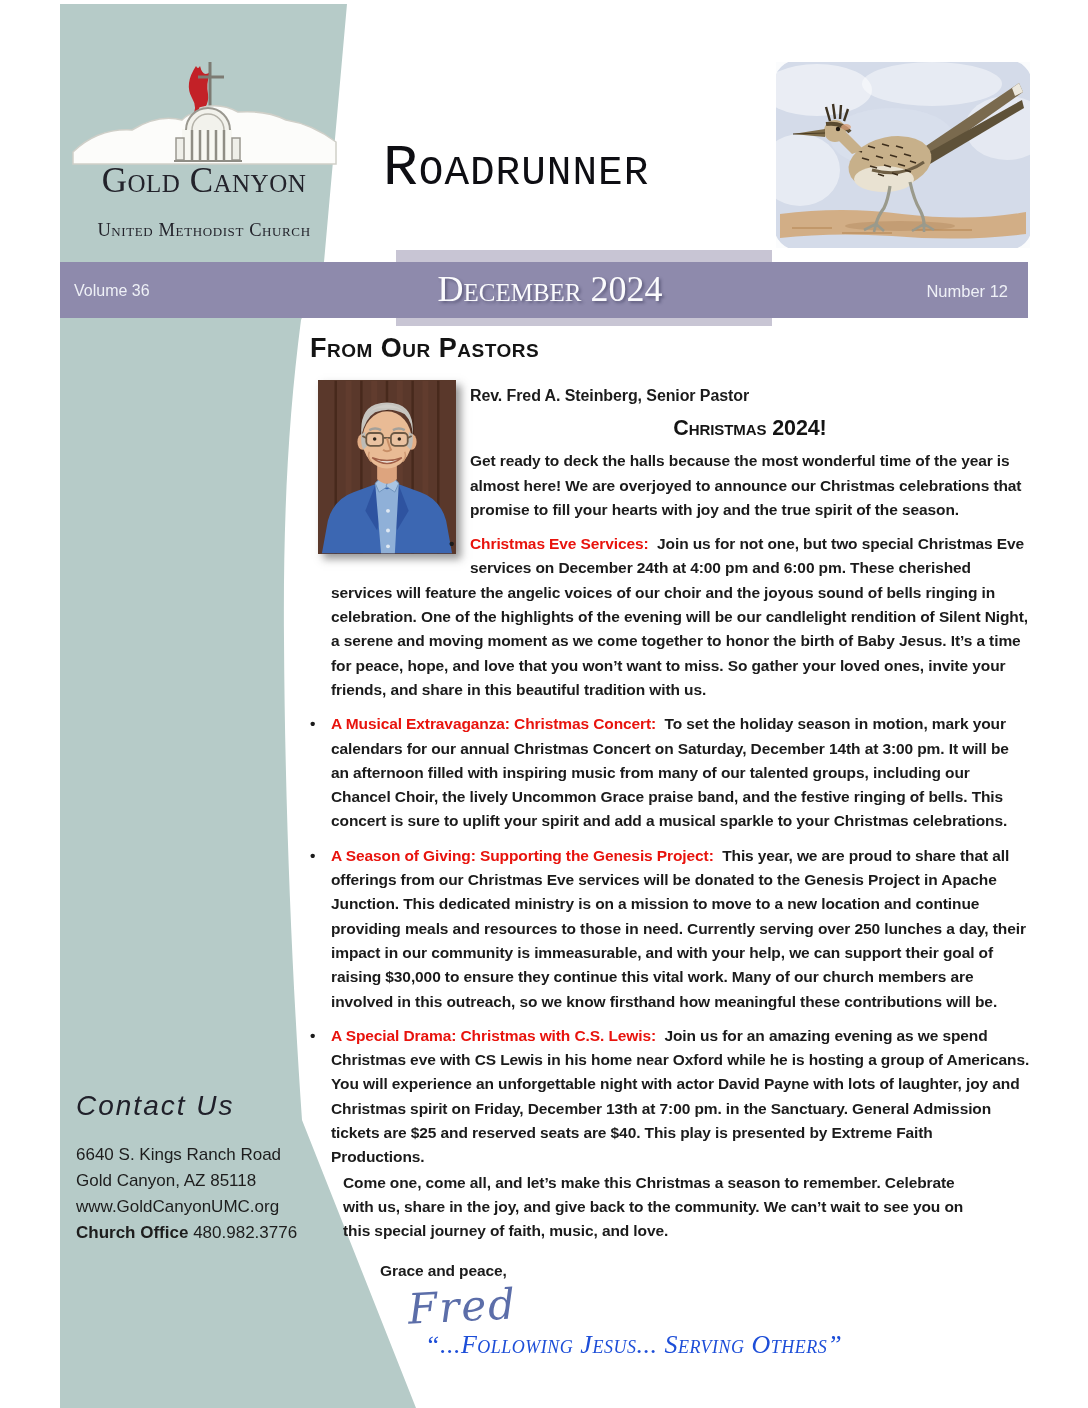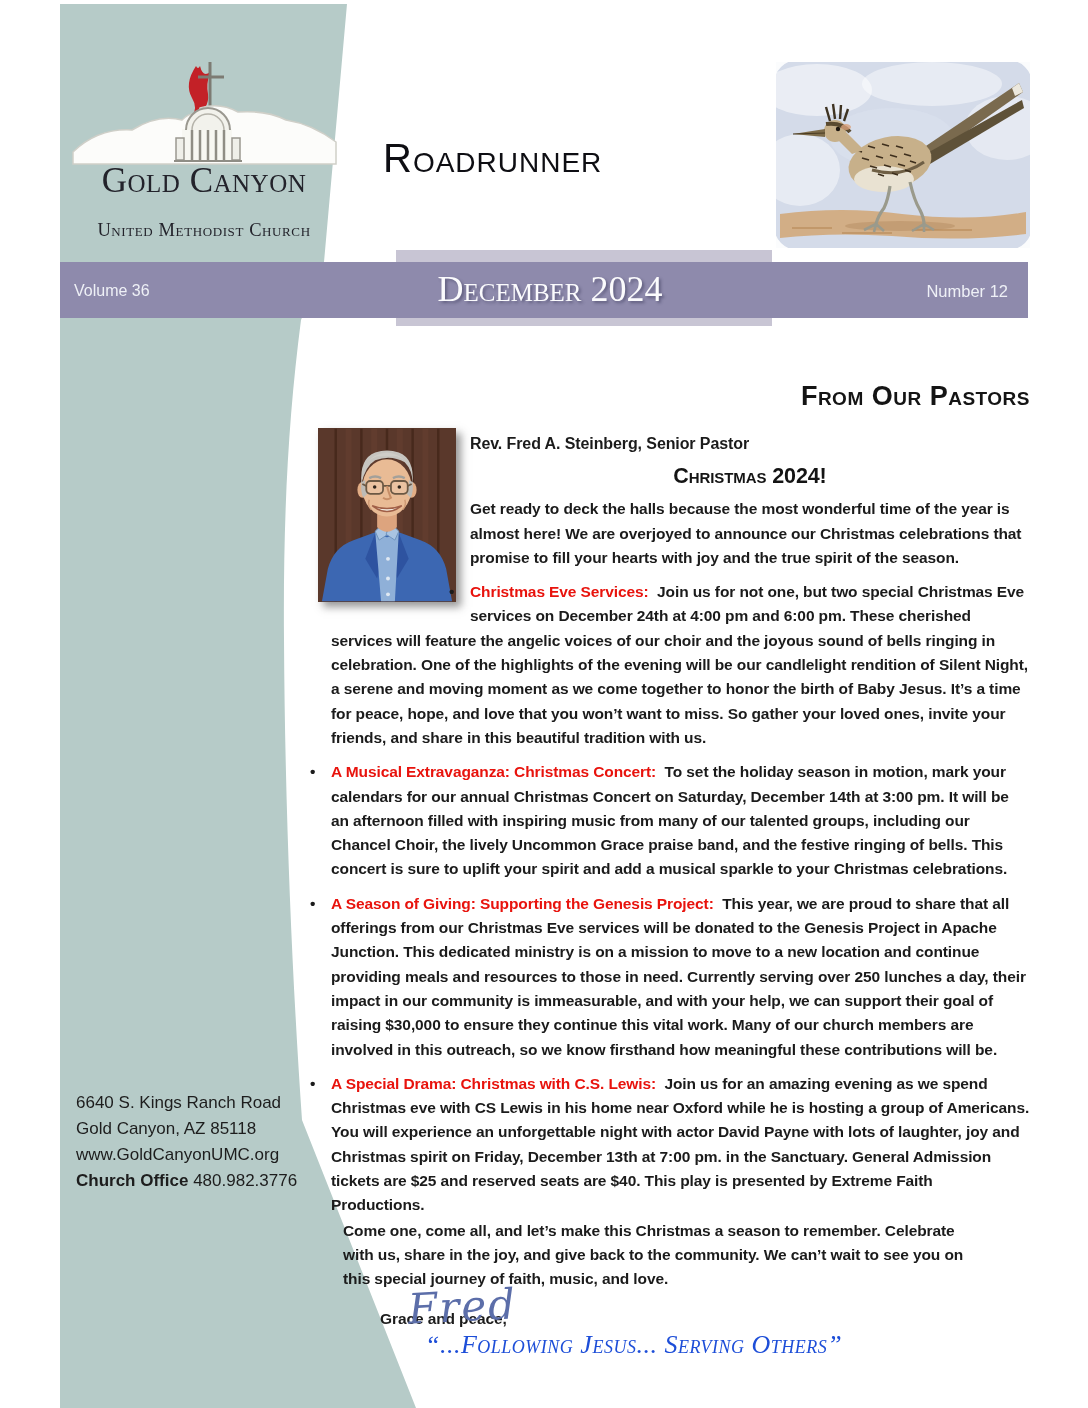--- a/index.html
+++ b/index.html
@@ -9,38 +9,38 @@
 
   .bg-svg { position:absolute; left:0; top:0; z-index:0; }
 
   
   .logo-svg { position:absolute; left:70px; top:50px; z-index:2; }
   .church-name { position:absolute; left:64px; top:163px; width:280px; text-align:center; z-index:2; color:#23232b; }
   .church-name .l1 { font-family:"Liberation Serif", serif; font-variant:small-caps; font-size:35px; letter-spacing:.5px; line-height:1.05;text-align:center; }
   .church-name .l2 { font-family:"Liberation Serif", serif; font-variant:small-caps; font-size:18.5px; letter-spacing:.6px; margin-top:20px; }
 
   .masthead-title { position:absolute; left:383px; top:136px; z-index:2;
-    font-family:Liberation Sans, sans-serif; font-variant:small-caps; font-size:40px;
+    font-family:Liberation Mono, monospace; font-variant:small-caps; font-size:58px;
     letter-spacing:1px; color:#0e0e13; }
 
   .roadrunner-svg { position:absolute; left:772px; top:58px; z-index:2; }
 
   
   .band-light { position:absolute; left:396px; top:250px; width:376px; height:76px; background:#c8c5d4; z-index:1; }
   .band { position:absolute; left:60px; top:262px; width:968px; height:56px; background:#8e8aac; z-index:2; }
   .band-volume { position:absolute; left:74px; top:262px; height:56px; line-height:58px; font-size:16px; color:#eef0f6; z-index:3; }
   .band-date { position:absolute; left:400px; top:258px; width:300px; height:62px; line-height:62px; text-align:center;
     font-family:"Liberation Serif", serif; font-variant:small-caps; font-size:36px; color:#fbfbfd;
     text-shadow:2px 2px 3px rgba(40,40,70,.45); z-index:3; }
   .band-number { position:absolute; right:80px; top:262px; height:56px; line-height:58px; font-size:16.5px; color:#eef0f6; z-index:3; }
 
   
   .article { position:absolute; left:310px; top:334px; width:720px; z-index:3; color:#1b1b1b;
     font-size:15.5px; font-weight:bold; line-height:24.3px; letter-spacing:-.1px; }
-  .section-title { text-align:right; font-variant:small-caps; font-size:27px; letter-spacing:.5px; color:#141414; margin-bottom:10px; line-height:1.1;margin-top:48px; }
+  .section-title { text-align:left; font-variant:small-caps; font-size:27px; letter-spacing:.5px; color:#141414; margin-bottom:10px; line-height:1.1; }
   .photo { float:left; width:138px; height:174px; margin:6px 14px 6px 8px; box-shadow:5px 5px 8px rgba(50,50,50,.5); background:#5a382b; }
   .byline { font-size:16px; margin:20px 0 8px; }
   .headline { text-align:center; font-variant:small-caps; font-size:21.5px; margin:4px 0 9px; color:#141414; }
   .intro { margin-bottom:1px; }
   .bullet { padding-left:21px; text-indent:-21px; margin-top:10px; }
   .bullet::before { content:"\2022"; display:inline-block; width:21px; text-indent:0; }
   .red { color:#e8130d; }
   .closing { margin:1px 0 0 33px; width:625px; }
   .valediction { margin:16px 0 0 70px; }
 
@@ -177,20 +177,21 @@
     <div class="bullet"><span class="red">A Season of Giving: Supporting the Genesis Project:</span>&nbsp; <span>This year, we are proud to share that all offerings from our Christmas Eve services will be donated to the Genesis Project in Apache Junction. This dedicated ministry is on a mission to move to a new location and continue providing meals and resources to those in need. Currently serving over 250 lunches a day, their impact in our community is immeasurable, and with your help, we can support their goal of raising $30,000 to ensure they continue this vital work. Many of our church members are involved in this outreach, so we know firsthand how meaningful these contributions will be.</span></div>
     <div class="bullet"><span class="red">A Special Drama: Christmas with C.S. Lewis:</span>&nbsp; <span>Join us for an amazing evening as we spend Christmas eve with CS Lewis in his home near Oxford while he is hosting a group of Americans.  You will experience an unforgettable night with actor David Payne with lots of laughter, joy and Christmas spirit on Friday, December 13th at 7:00 pm. in the Sanctuary.  General Admission tickets are $25 and reserved seats are $40. This play is presented by Extreme Faith Productions.</span></div>
 
     <p class="closing">Come one, come all, and let’s make this Christmas a season to remember. Celebrate with us, share in the joy, and give back to the community. We can’t wait to see you on this special journey of faith, music, and love.</p>
     <div class="valediction">Grace and peace,</div>
   </div>
 
   <div class="signature">Fred</div>
 
   <div class="contact">
+    <div class="contact-heading">Contact Us</div>
     <div class="contact-line">6640 S. Kings Ranch Road</div>
     <div class="contact-line">Gold Canyon, AZ 85118</div>
     <div class="contact-line">www.GoldCanyonUMC.org</div>
     <div class="contact-line"><span class="b">Church Office</span> <span>480.982.3776</span></div>
   </div>
 
   <div class="motto">“...Following Jesus...   Serving Others”</div>
 
 </div>
 

